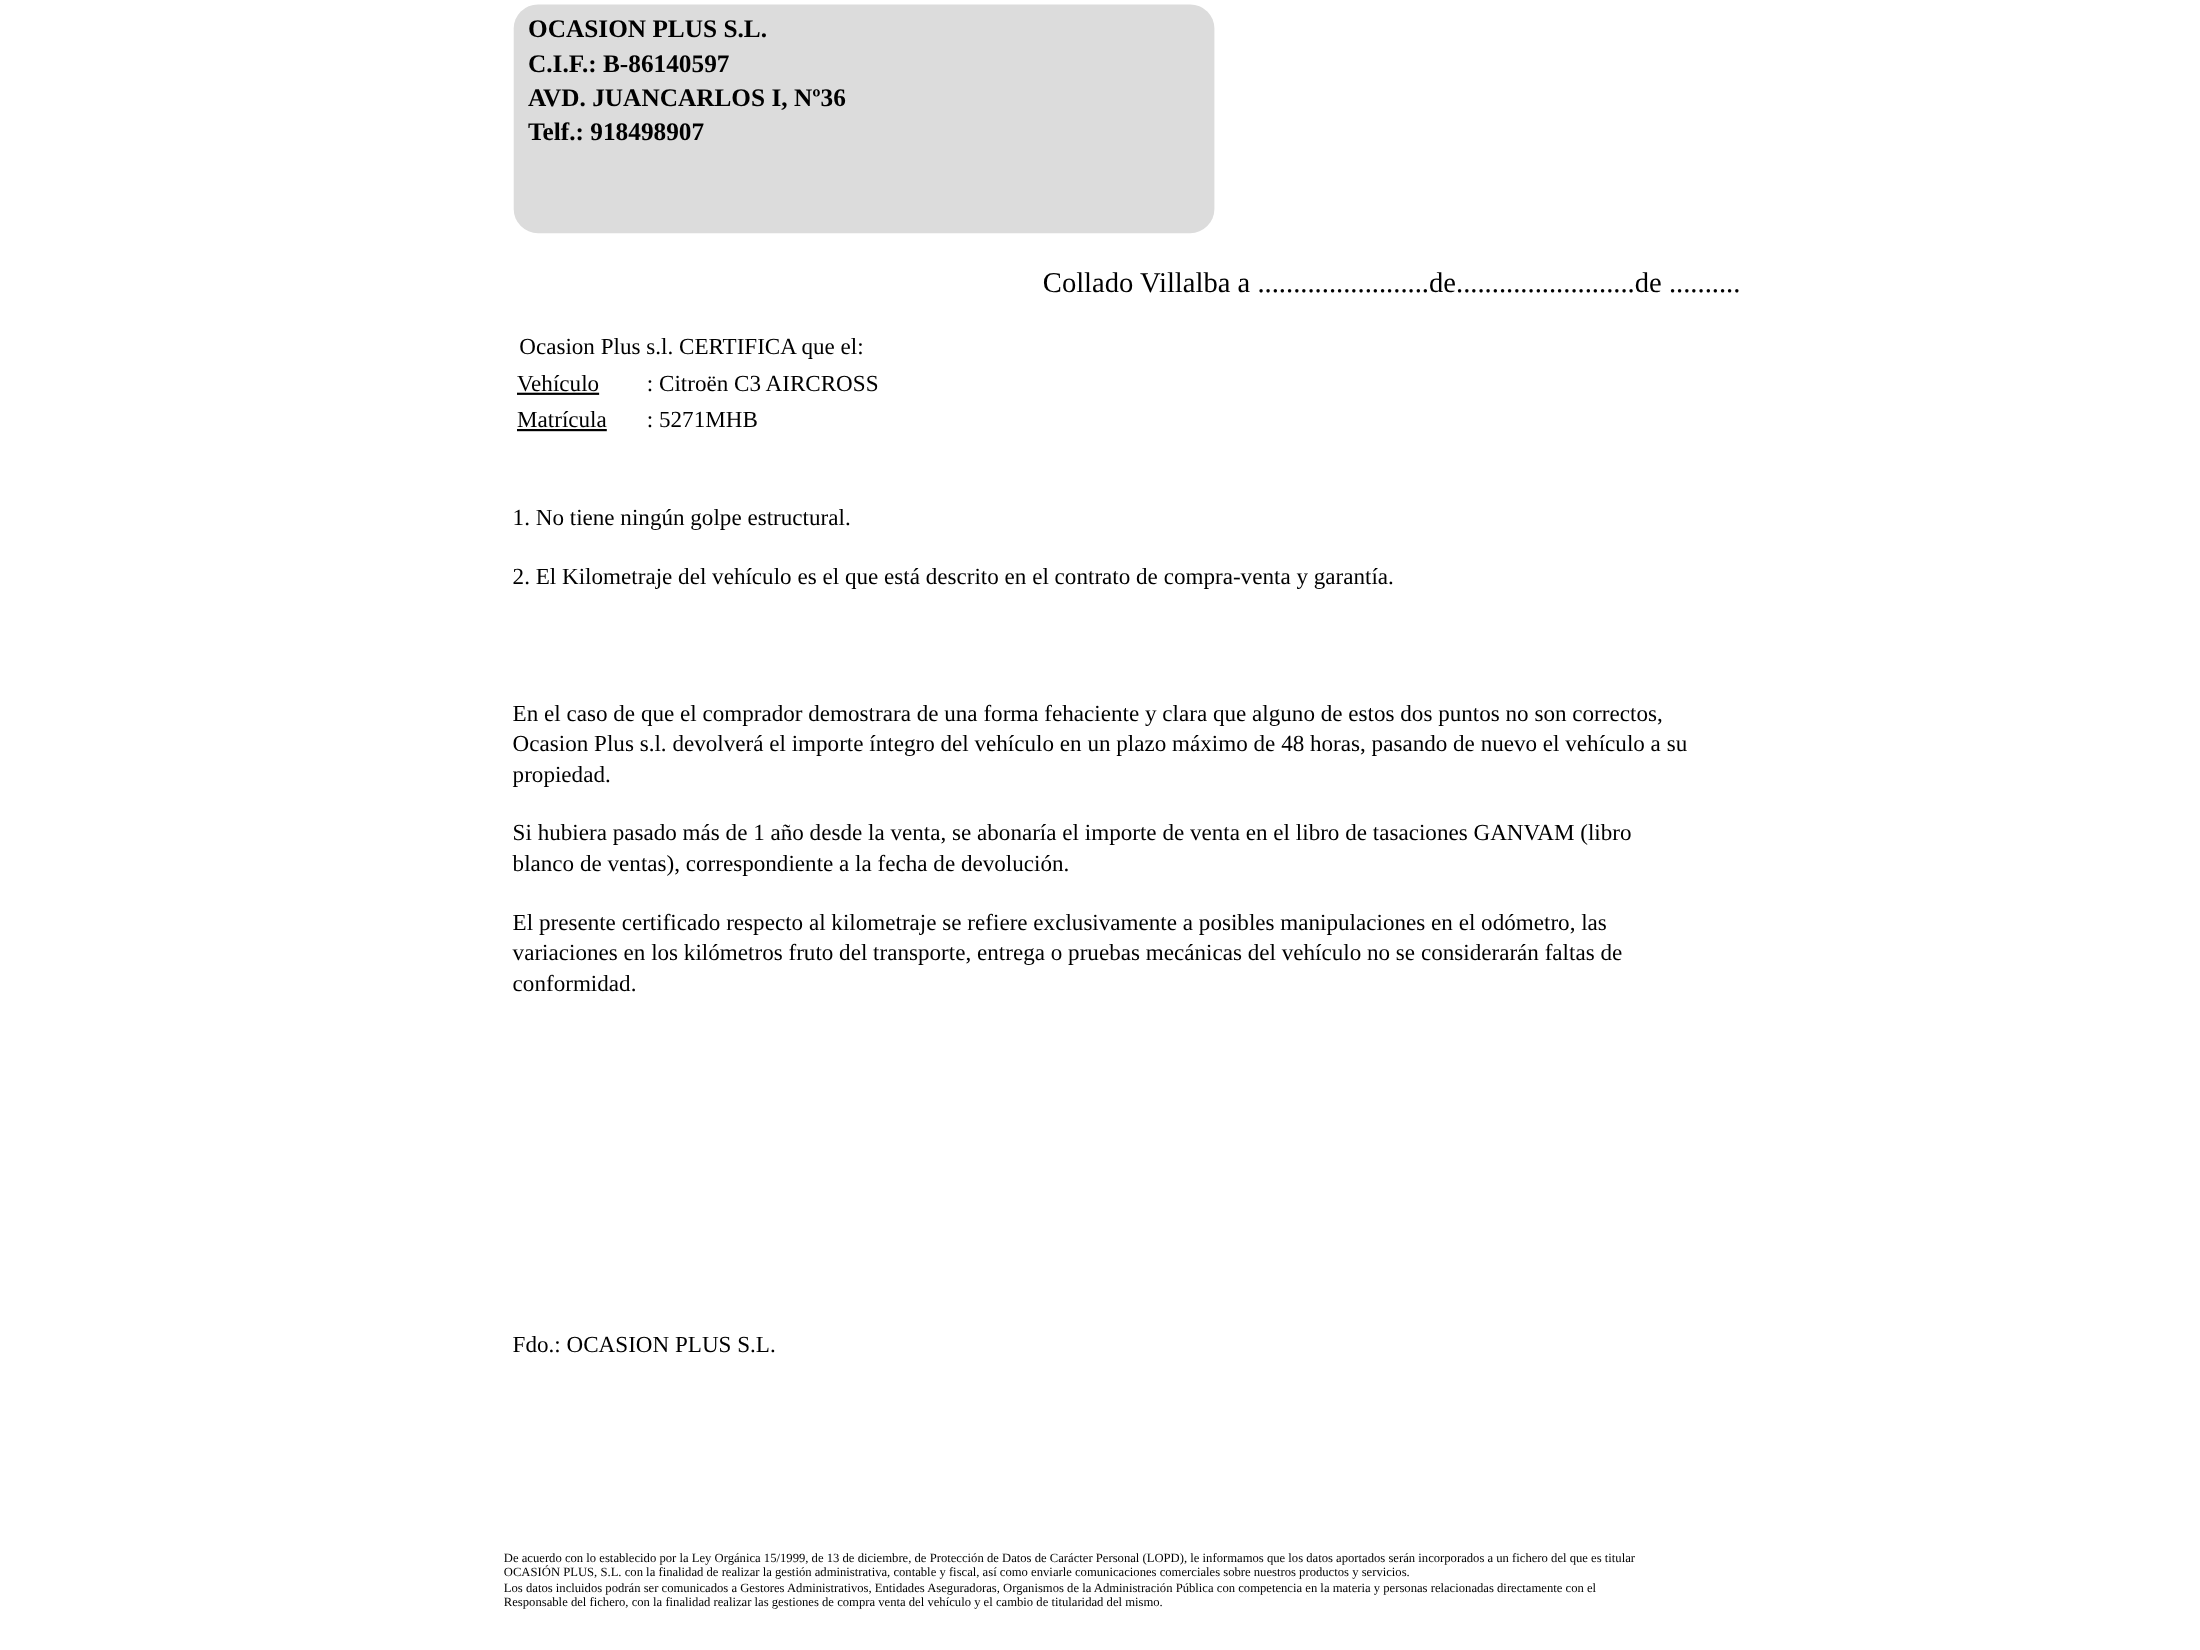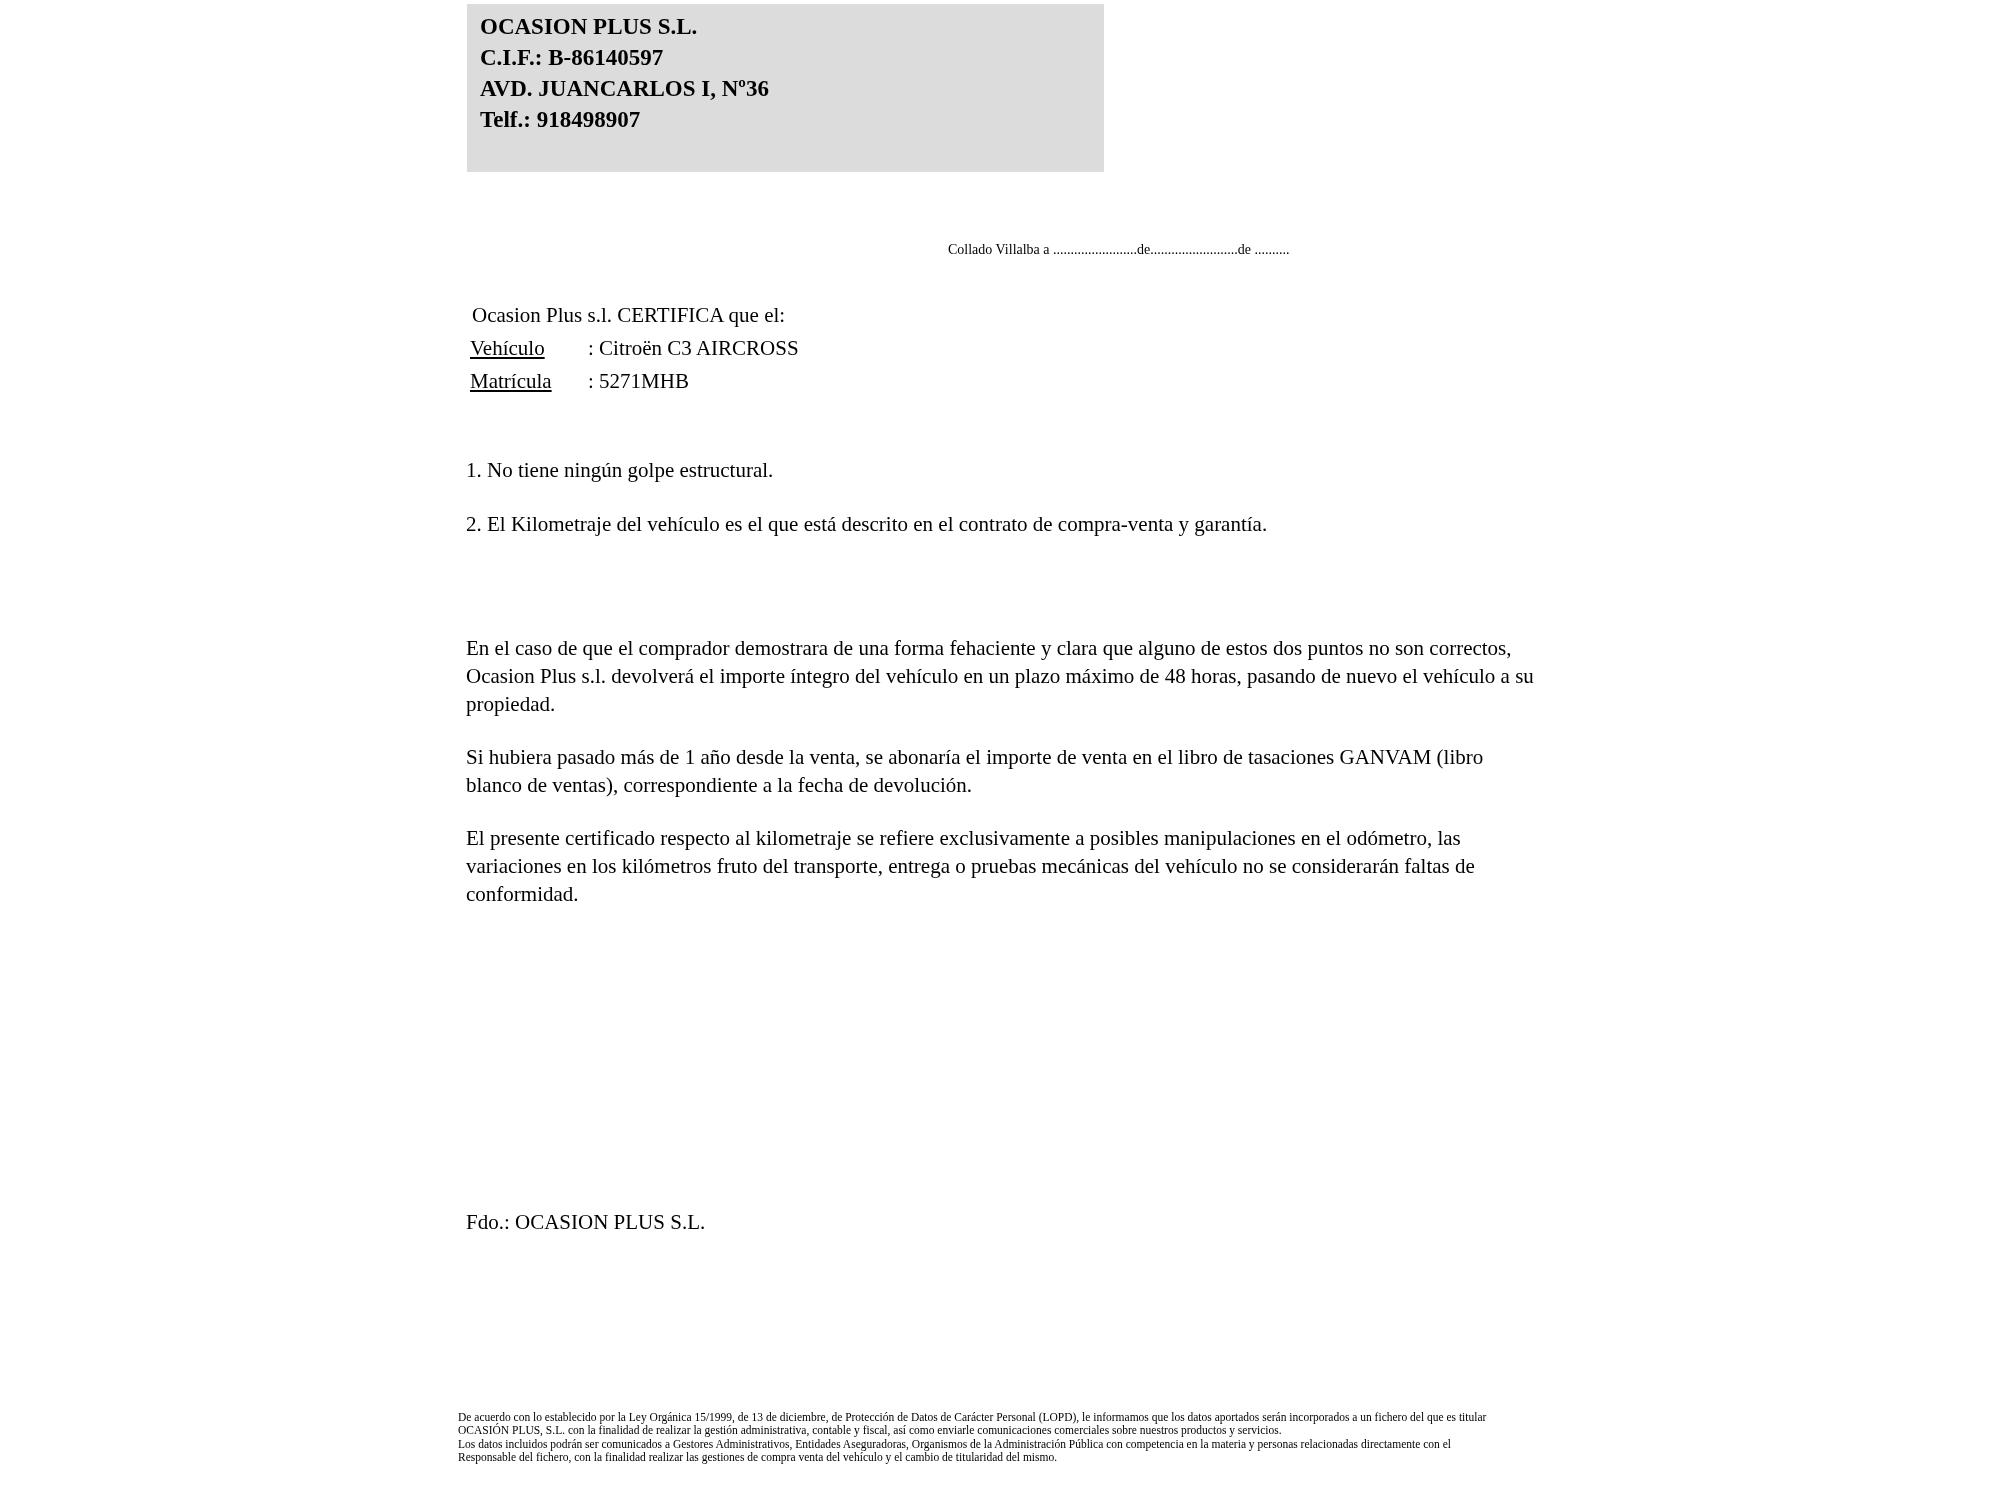--- a/index.html
+++ b/index.html
@@ -16,36 +16,37 @@
     width: 2000px;
     height: 1500px;
     background: #ffffff;
     overflow: hidden;
   }
   .header-box {
     position: absolute;
     left: 467px;
     top: 4px;
     width: 637px;
-    height: 168px;
+    height: 208px;
     background: #dcdcdc;
     padding: 7px 0 0 13px;
     box-sizing: border-box;
+    border-radius: 22px;
   }
   .header-box .hline {
     font-size: 23px;
     font-weight: bold;
     line-height: 31px;
     white-space: nowrap;
   }
   .date-line {
     position: absolute;
     left: 948px;
     top: 242px;
-    font-size: 14px;
+    font-size: 26px;
     white-space: nowrap;
   }
   .cert-intro {
     position: absolute;
     left: 472px;
     top: 303px;
     font-size: 21px;
     white-space: nowrap;
   }
   .cert-row {

